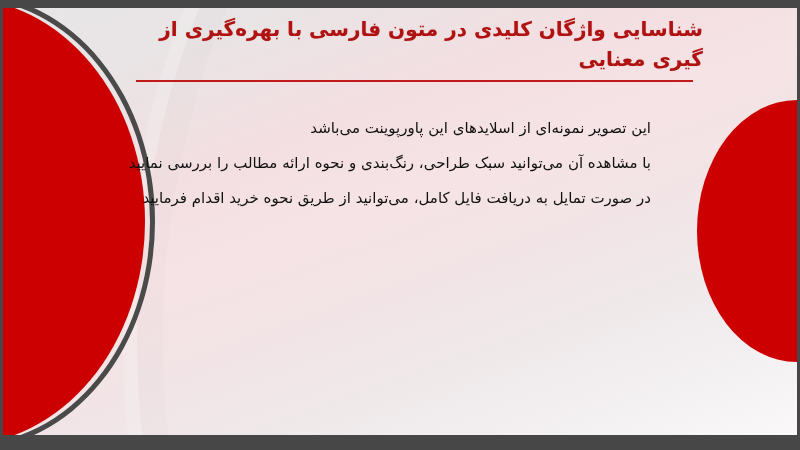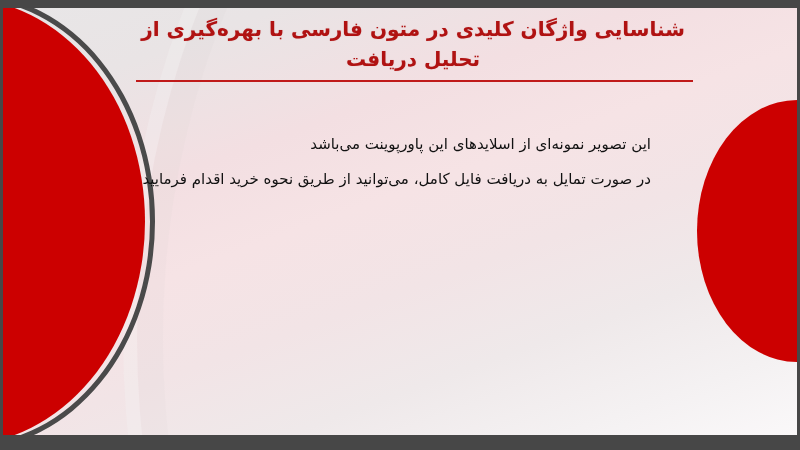--- a/index.html
+++ b/index.html
@@ -118,35 +118,36 @@
   }
   .title-line {
     color: #b01212;
     font-family: "DejaVu Sans", sans-serif;
     font-weight: bold;
     font-size: 20px;
     line-height: 30px;
     direction: rtl;
     white-space: nowrap;
     text-shadow: 0 0 1px rgba(176,18,18,.25);
+    text-align: right;
   }
   #title-rule {
     position: absolute;
     left: 133px;
     top: 72px;
     width: 557px;
     height: 0;
     border-top: 2px solid #c01a1a;
   }
 
   
   #body-block {
     position: absolute;
     right: 146px;
-    top: 119px;
+    top: 103px;
     width: 540px;
     text-align: right;
     direction: rtl;
   }
   .body-line {
     color: #111111;
     font-family: "DejaVu Sans", sans-serif;
     font-size: 15px;
     line-height: 35px;
     direction: rtl;
@@ -164,24 +165,25 @@
     <div id="sweep-b"></div>
     <div id="sweep-c"></div>
 
     <div id="right-oval"></div>
 
     <div id="left-oval-outline"></div>
     <div id="left-oval"></div>
 
     <div id="title-block">
       <div class="title-line">شناسایی واژگان کلیدی در متون فارسی با بهره‌گیری از</div>
-      <div class="title-line">تحلیل دریافت</div>
+      <div class="title-line">گیری معنایی</div>
     </div>
 
     <div id="title-rule"></div>
 
     <div id="body-block">
       <div class="body-line">این تصویر نمونه‌ای از اسلایدهای این پاورپوینت می‌باشد</div>
+      <div class="body-line">با مشاهده آن می‌توانید سبک طراحی، رنگ‌بندی و نحوه ارائه مطالب را بررسی نمایید</div>
       <div class="body-line">در صورت تمایل به دریافت فایل کامل، می‌توانید از طریق نحوه خرید اقدام فرمایید</div>
     </div>
 
   </div>
 </div>
 
 </body></html>

